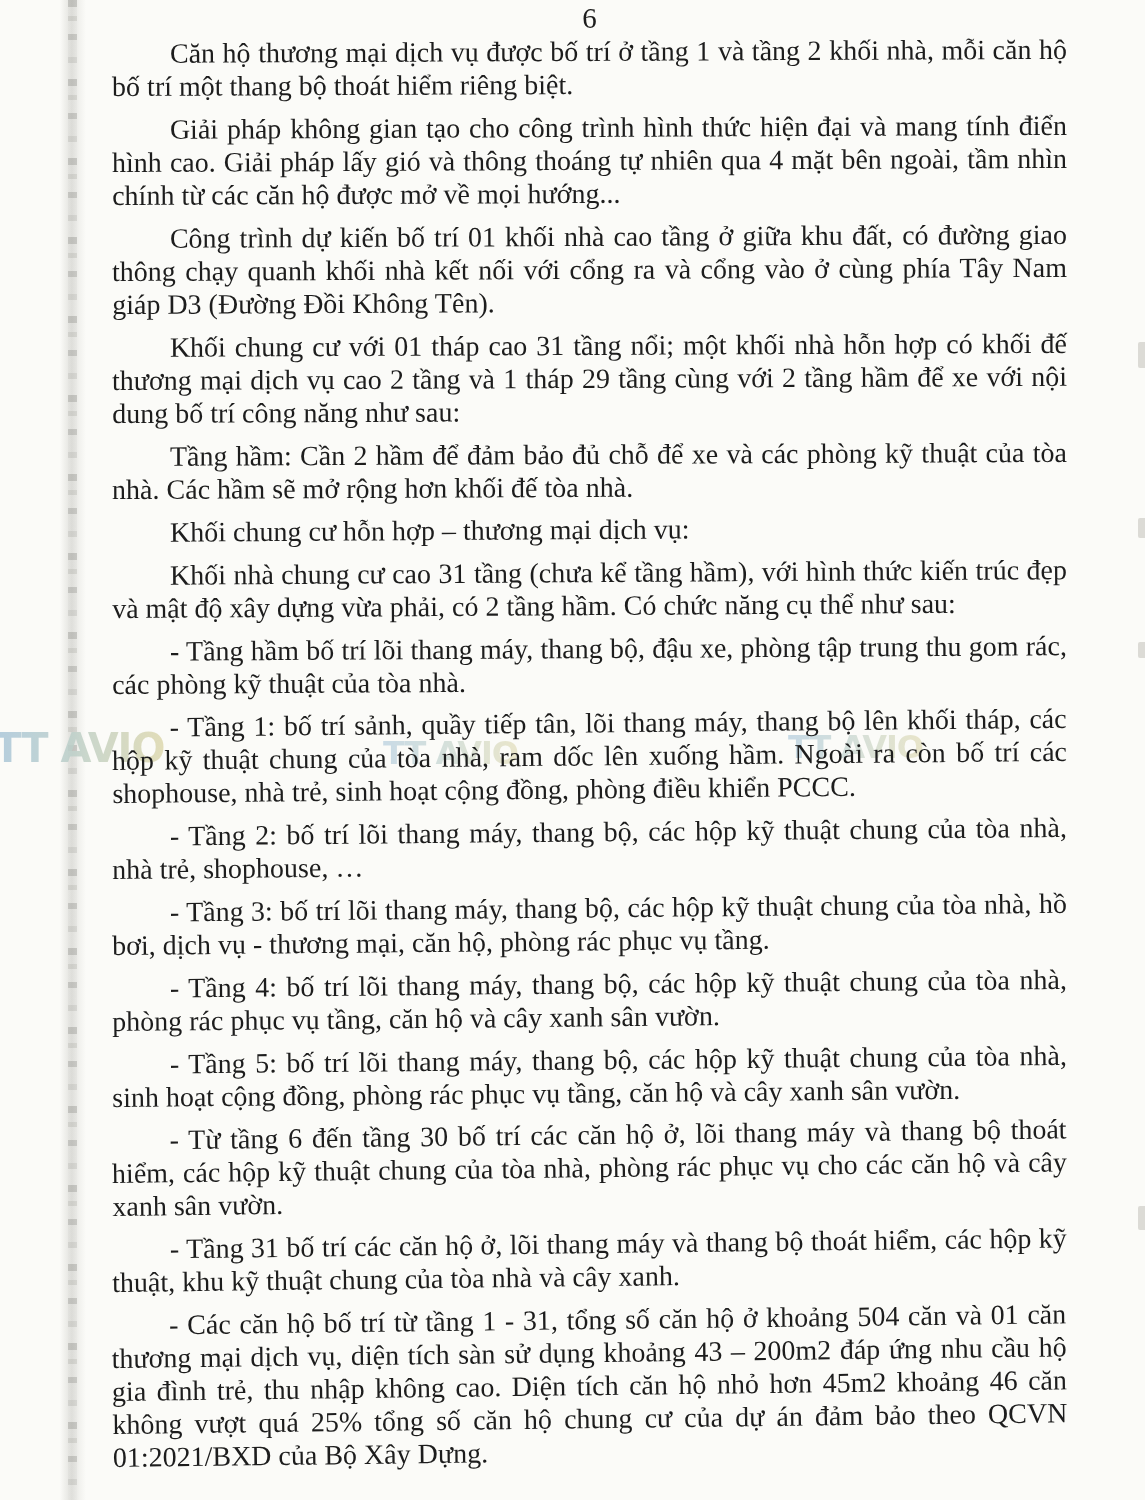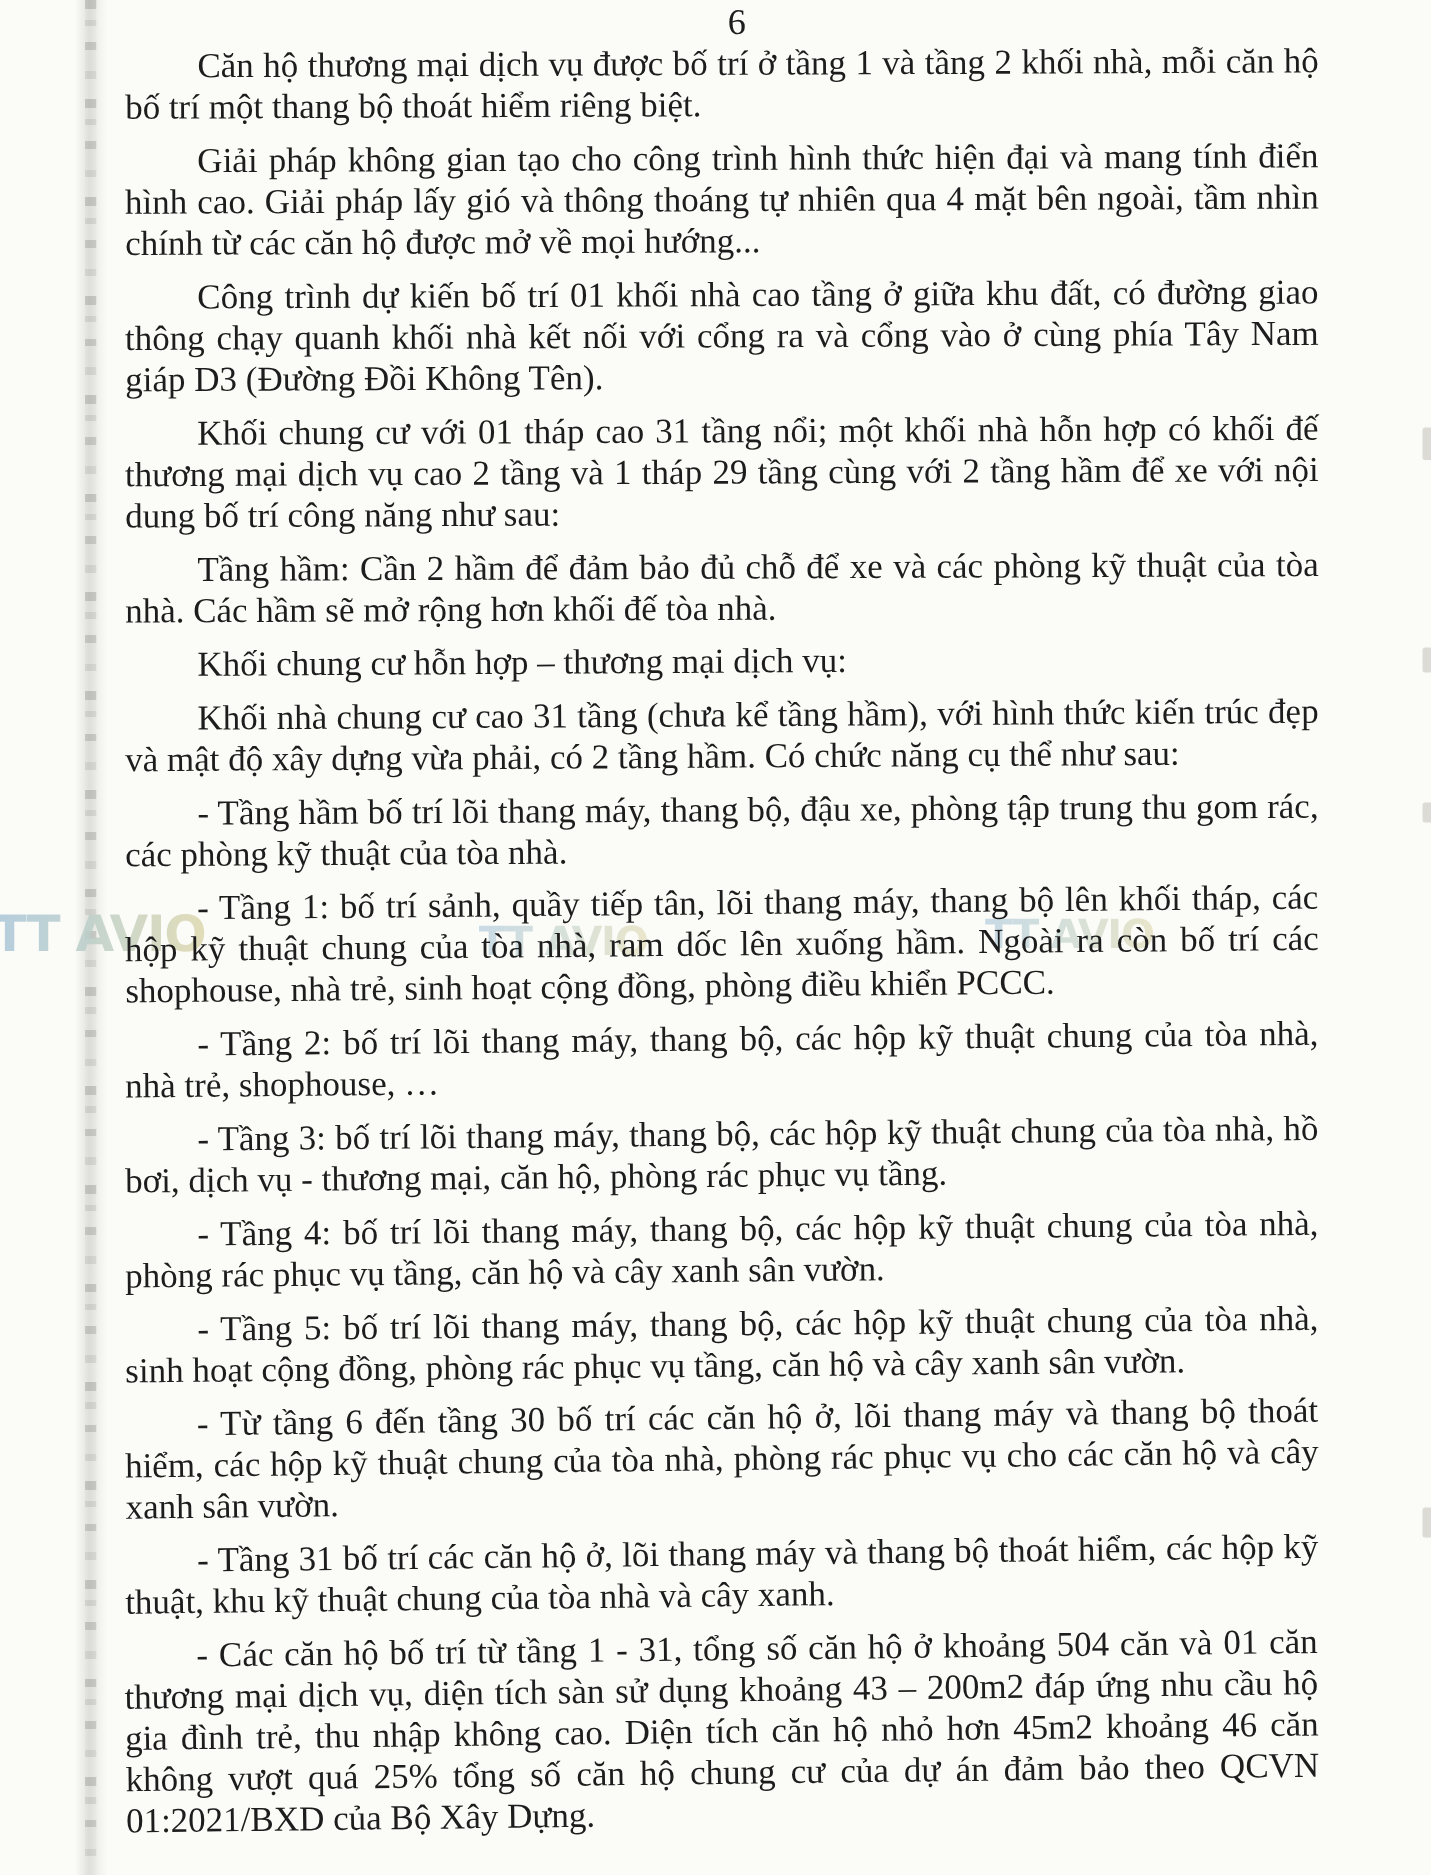--- a/index.html
+++ b/index.html
@@ -37,21 +37,21 @@
     z-index:0;user-select:none;
   }
   .wm1{left:-6px;top:725px;font-size:40px;opacity:.85;}
   .wm2{left:383px;top:734px;font-size:32px;opacity:.60;}
   .wm3{left:788px;top:728px;font-size:32px;opacity:.62;}
   
   .page-number{
     position:absolute;top:2px;left:112px;width:955px;text-align:center;
     font-size:29px;color:#1d1d1d;z-index:1;
   }
-  .content{position:absolute;top:37px;left:100px;width:955px;z-index:1;}
+  .content{position:absolute;top:37px;left:112px;width:955px;z-index:1;}
   .content p{
     margin:0 0 10px 0;font-size:28px;line-height:33px;color:#1d1d1d;
     text-indent:58px;text-align:justify;transform-origin:0 50%;
   }
   .content p:nth-of-type(-n+5){transform:rotate(-0.25deg);}
   .content p:nth-of-type(n+6):nth-of-type(-n+8){transform:rotate(-0.35deg);}
   .content p:nth-of-type(n+9):nth-of-type(-n+13){transform:rotate(-0.55deg);}
   .content p:nth-of-type(n+14){transform:rotate(-0.7deg);}
 </style>
 </head>

